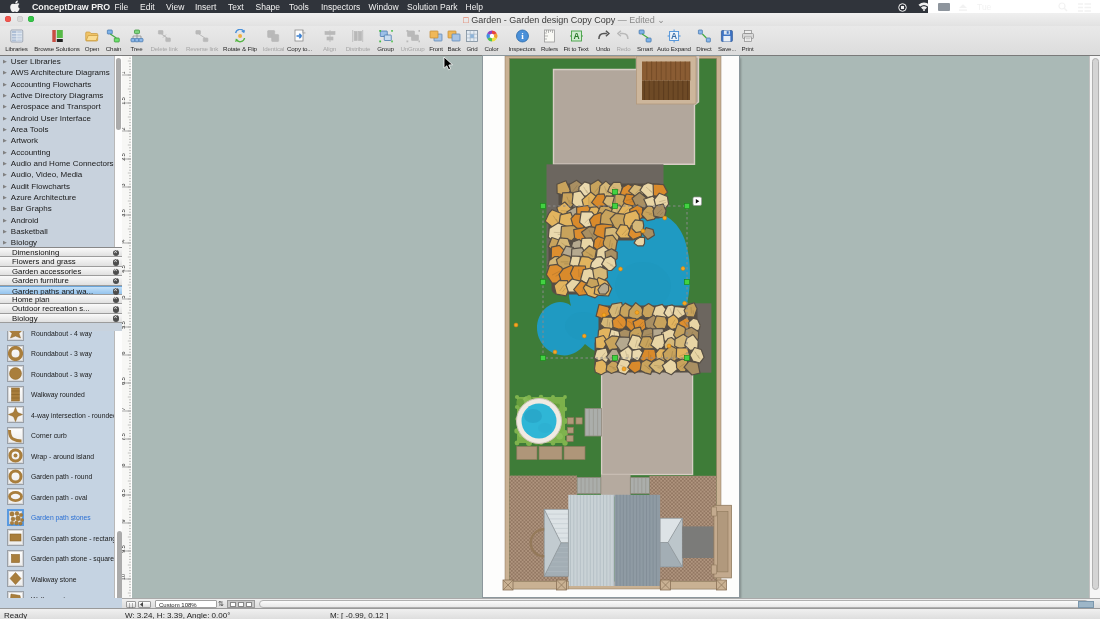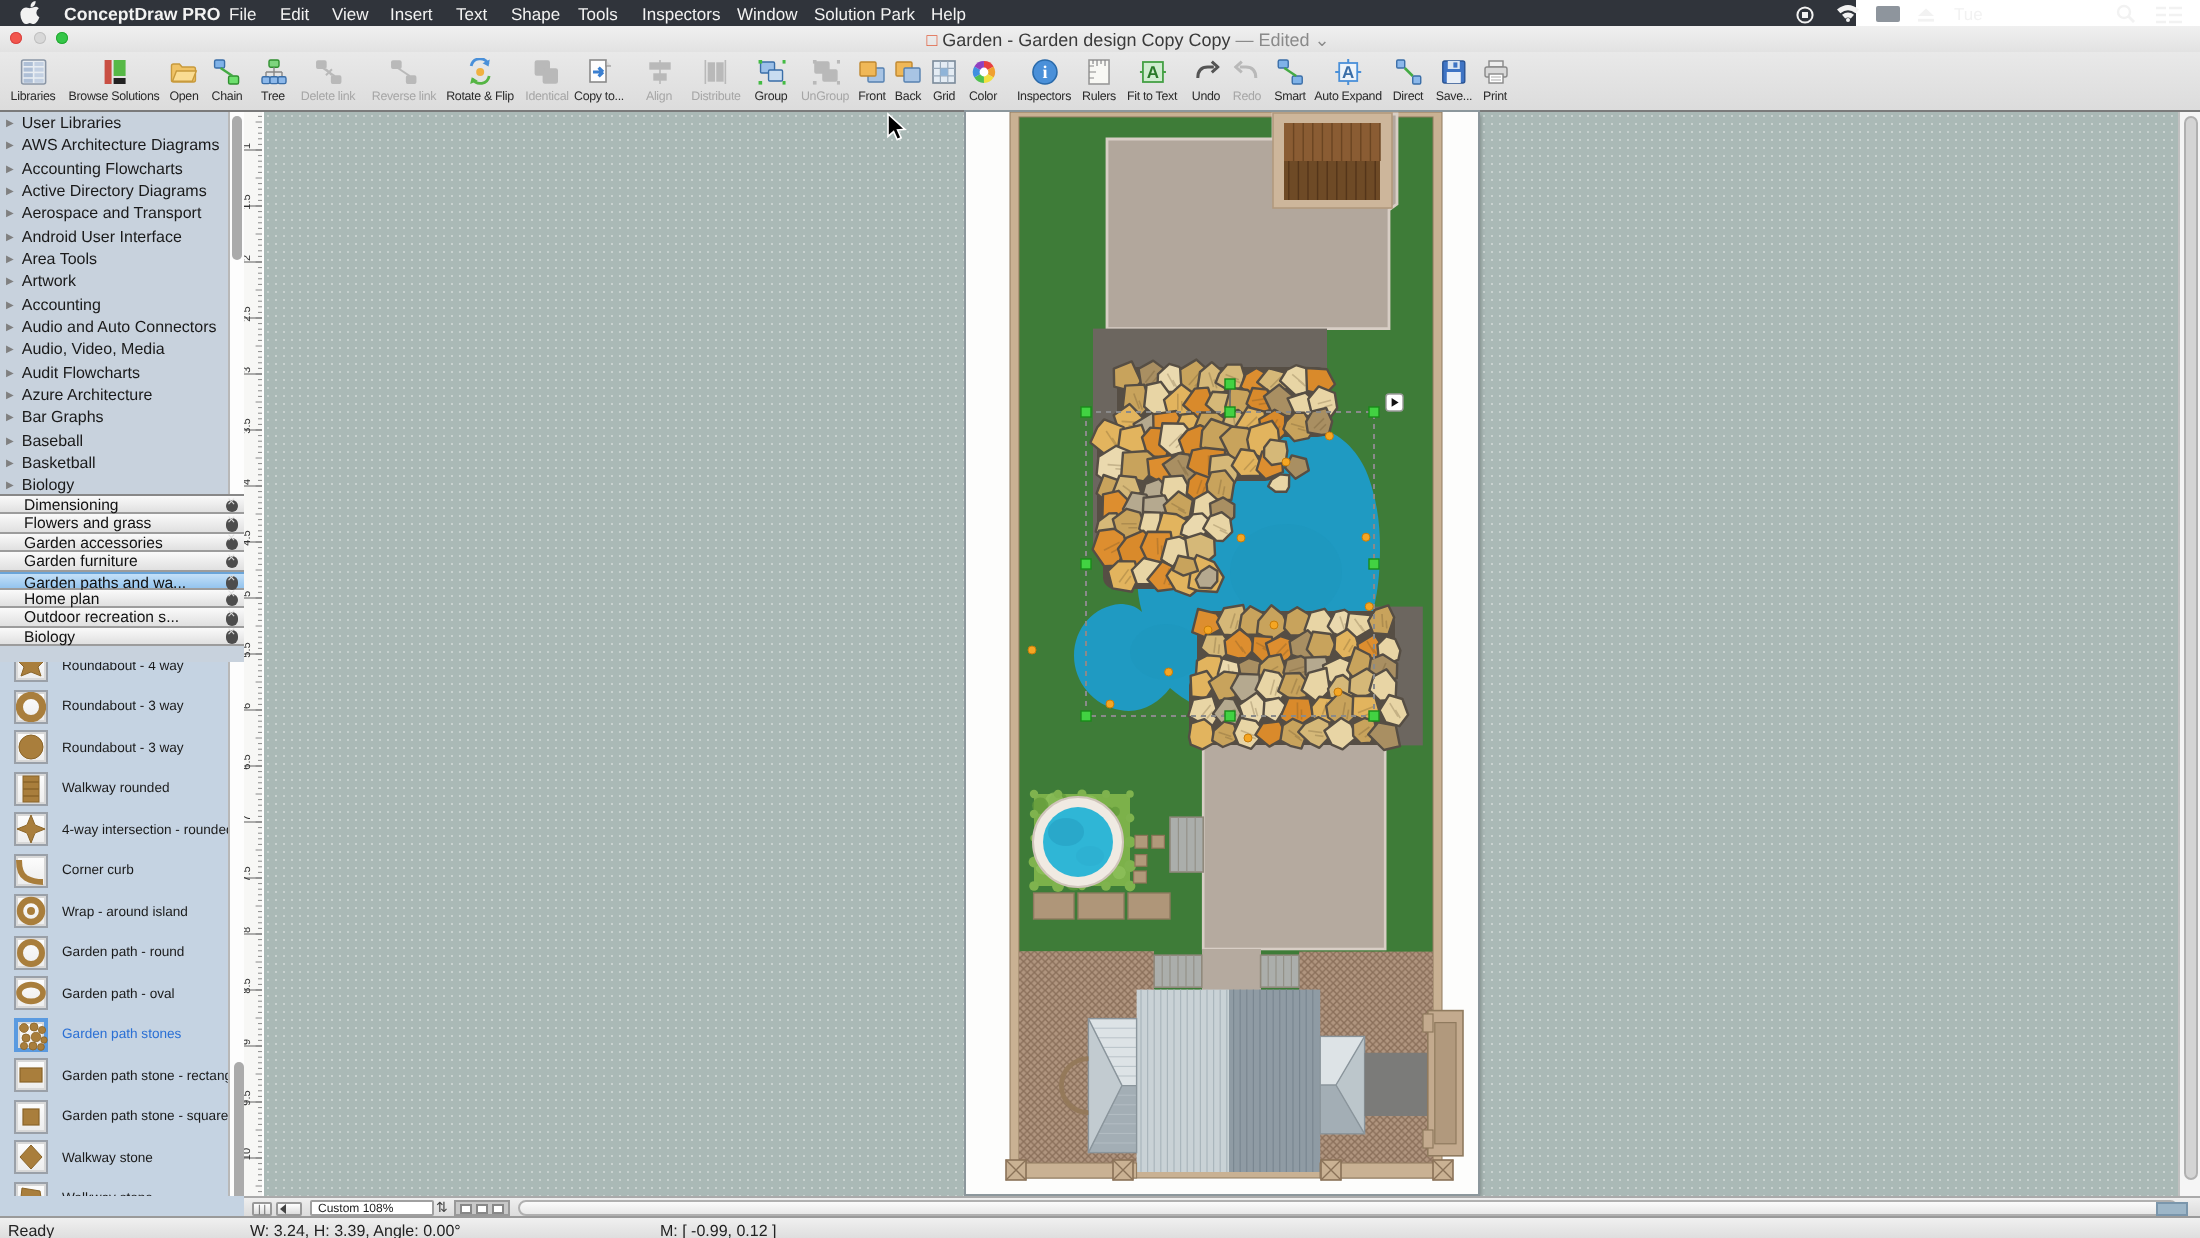--- a/index.html
+++ b/index.html
@@ -324,26 +324,26 @@
 <div id="sidebar">
     <div class="librow"><b>▶</b><span>User Libraries</span></div>
     <div class="librow"><b>▶</b><span>AWS Architecture Diagrams</span></div>
     <div class="librow"><b>▶</b><span>Accounting Flowcharts</span></div>
     <div class="librow"><b>▶</b><span>Active Directory Diagrams</span></div>
     <div class="librow"><b>▶</b><span>Aerospace and Transport</span></div>
     <div class="librow"><b>▶</b><span>Android User Interface</span></div>
     <div class="librow"><b>▶</b><span>Area Tools</span></div>
     <div class="librow"><b>▶</b><span>Artwork</span></div>
     <div class="librow"><b>▶</b><span>Accounting</span></div>
-    <div class="librow"><b>▶</b><span>Audio and Auto Connectors</span></div>
+    <div class="librow"><b>▶</b><span>Audio and Home Connectors</span></div>
     <div class="librow"><b>▶</b><span>Audio, Video, Media</span></div>
     <div class="librow"><b>▶</b><span>Audit Flowcharts</span></div>
     <div class="librow"><b>▶</b><span>Azure Architecture</span></div>
     <div class="librow"><b>▶</b><span>Bar Graphs</span></div>
-    <div class="librow"><b>▶</b><span>Baseball</span></div>
+    <div class="librow"><b>▶</b><span>Android</span></div>
     <div class="librow"><b>▶</b><span>Basketball</span></div>
     <div class="librow"><b>▶</b><span>Biology</span></div>
 <div id="libscroll"></div>
     <div id="libthumb"></div>
 <div id="openlist">
       <div class="openrow"><span>Dimensioning</span><i></i></div>
       <div class="openrow"><span>Flowers and grass</span><i></i></div>
       <div class="openrow"><span>Garden accessories</span><i></i></div>
       <div class="openrow"><span>Garden furniture</span><i></i></div>
       <div class="openrow sel"><span>Garden paths and wa...</span><i></i></div>

